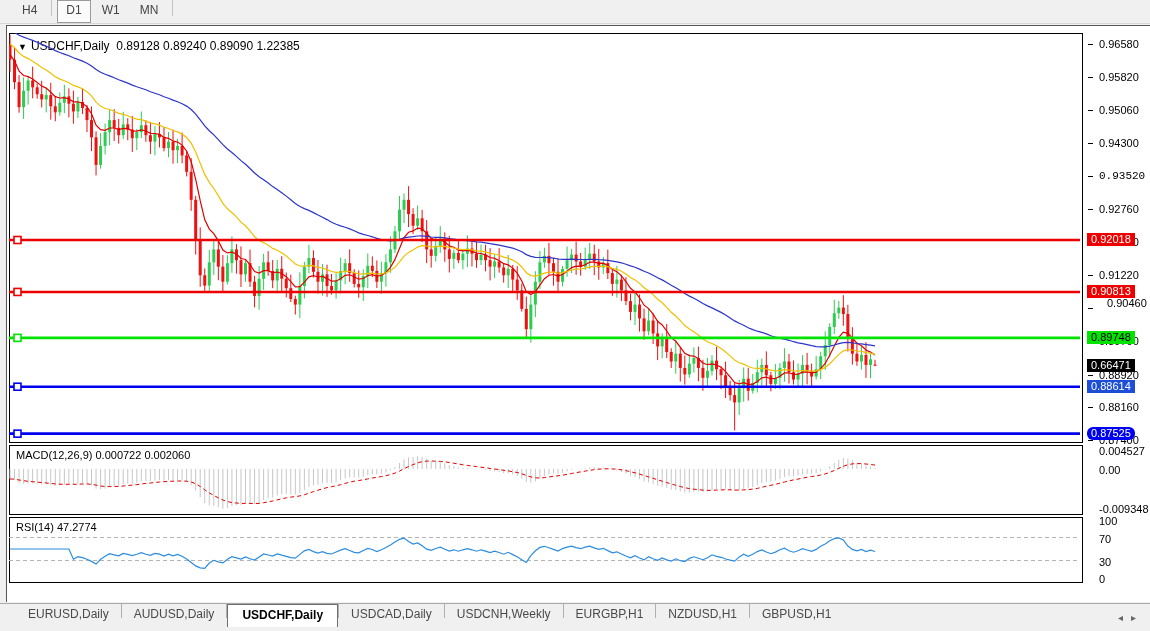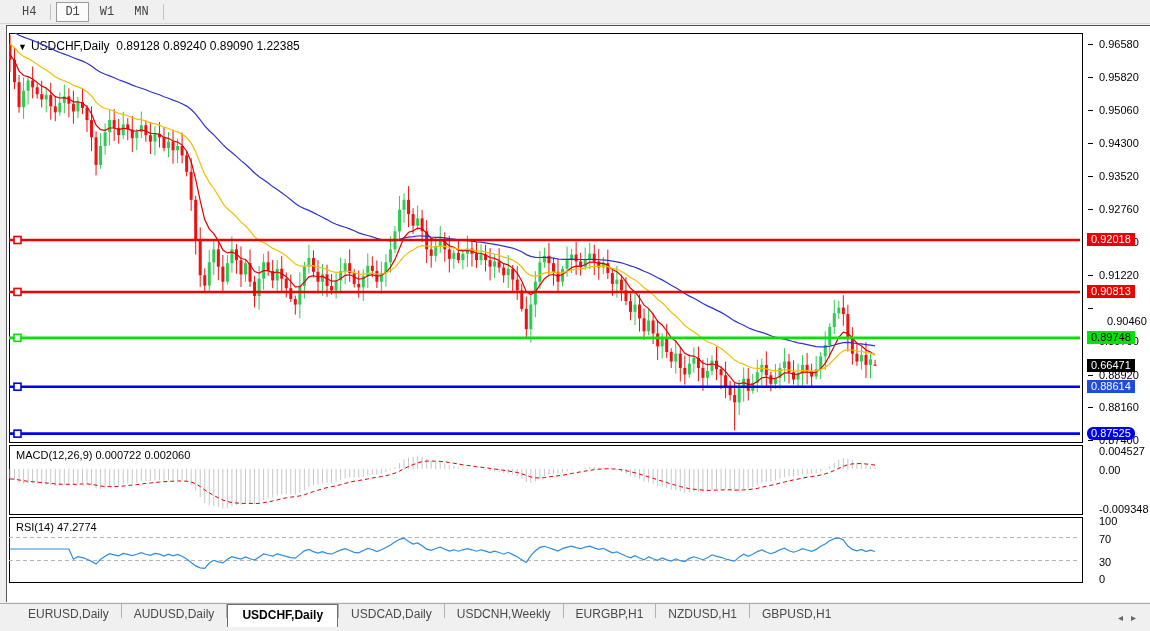--- a/index.html
+++ b/index.html
@@ -1,18 +1,18 @@
 <!DOCTYPE html>
 <html><head>
 <meta charset="utf-8">
 <style>
   html,body{margin:0;padding:0;background:#f0f0f0;font-family:"Liberation Sans",sans-serif;}
   #app{position:relative;width:1150px;height:631px;background:#f0f0f0;overflow:hidden;}
   
-  #toolbar{position:absolute;left:0;top:0;width:1150px;height:23px;background:#f0f0f0;border-bottom:1px solid #d7d7d7;display:flex;align-items:center;font-family:Liberation Mono, monospace;}
+  #toolbar{position:absolute;left:0;top:0;width:1150px;height:23px;background:#f0f0f0;border-bottom:1px solid #d7d7d7;display:flex;}
   .tf-btn{font-size:12px;color:#444;padding:2px 8px;margin:0 1px;border:1px solid transparent;cursor:default;}
   .tf-btn.active{background:#fbfbfb;border:1px solid #9b9b9b;}
   .tb-sep{width:1px;height:16px;background:#c4c4c4;margin:0 4px;}
   
   #chart-window{position:absolute;left:6px;top:25px;width:1144px;height:576px;background:#ffffff;border-top:1px solid #555;border-left:1px solid #555;}
   .panel{position:absolute;background:#fff;border:1px solid #000;}
   #main-panel{left:2px;top:7px;width:1072px;height:408px;}
   #macd-panel{left:2px;top:419px;width:1072px;height:68px;}
   #rsi-panel{left:2px;top:491px;width:1072px;height:64px;}
   #chart-title{position:absolute;left:8px;top:5px;font-size:12px;color:#000;white-space:nowrap;}
@@ -63,29 +63,29 @@
     </div>
     <div id="axis-labels">
         <div class="ax-label" style="top: 18.3621px;">0.96580</div>
         <div class="ax-tick" style="top: 18.3621px;"></div>
         <div class="ax-label" style="top: 51.1207px;">0.95820</div>
         <div class="ax-tick" style="top: 51.1207px;"></div>
         <div class="ax-label" style="top: 83.8793px;">0.95060</div>
         <div class="ax-tick" style="top: 83.8793px;"></div>
         <div class="ax-label" style="top: 116.638px;">0.94300</div>
         <div class="ax-tick" style="top: 116.638px;"></div>
-        <div class="ax-label" style="top: 150.259px;">0.93520</div>
+        <div class="ax-label" style="top: 150.259px; font-family: Liberation Mono, monospace;">0.93520</div>
         <div class="ax-tick" style="top: 150.259px;"></div>
         <div class="ax-label" style="top: 183.017px;">0.92760</div>
         <div class="ax-tick" style="top: 183.017px;"></div>
         <div class="ax-label" style="top: 215.776px;">0.92000</div>
         <div class="ax-tick" style="top: 215.776px;"></div>
         <div class="ax-label" style="top: 249.397px;">0.91220</div>
         <div class="ax-tick" style="top: 249.397px;"></div>
-        <div class="ax-label" style="top: 295px; padding-left: 8px;">0.90460</div>
+        <div class="ax-label" style="top: 277px; padding-left: 8px;">0.90460</div>
         <div class="ax-tick" style="top: 282.155px;"></div>
         <div class="ax-label" style="top: 314.914px;">0.89700</div>
         <div class="ax-tick" style="top: 314.914px;"></div>
         <div class="ax-label" style="top: 348.534px;">0.88920</div>
         <div class="ax-tick" style="top: 348.534px;"></div>
         <div class="ax-label" style="top: 381.293px;">0.88160</div>
         <div class="ax-tick" style="top: 381.293px;"></div>
         <div class="ax-label" style="top: 414.052px;">0.87400</div>
         <div class="ax-tick" style="top: 414.052px;"></div>
         <div class="ax-label" style="top: 425px;">0.004527</div>

